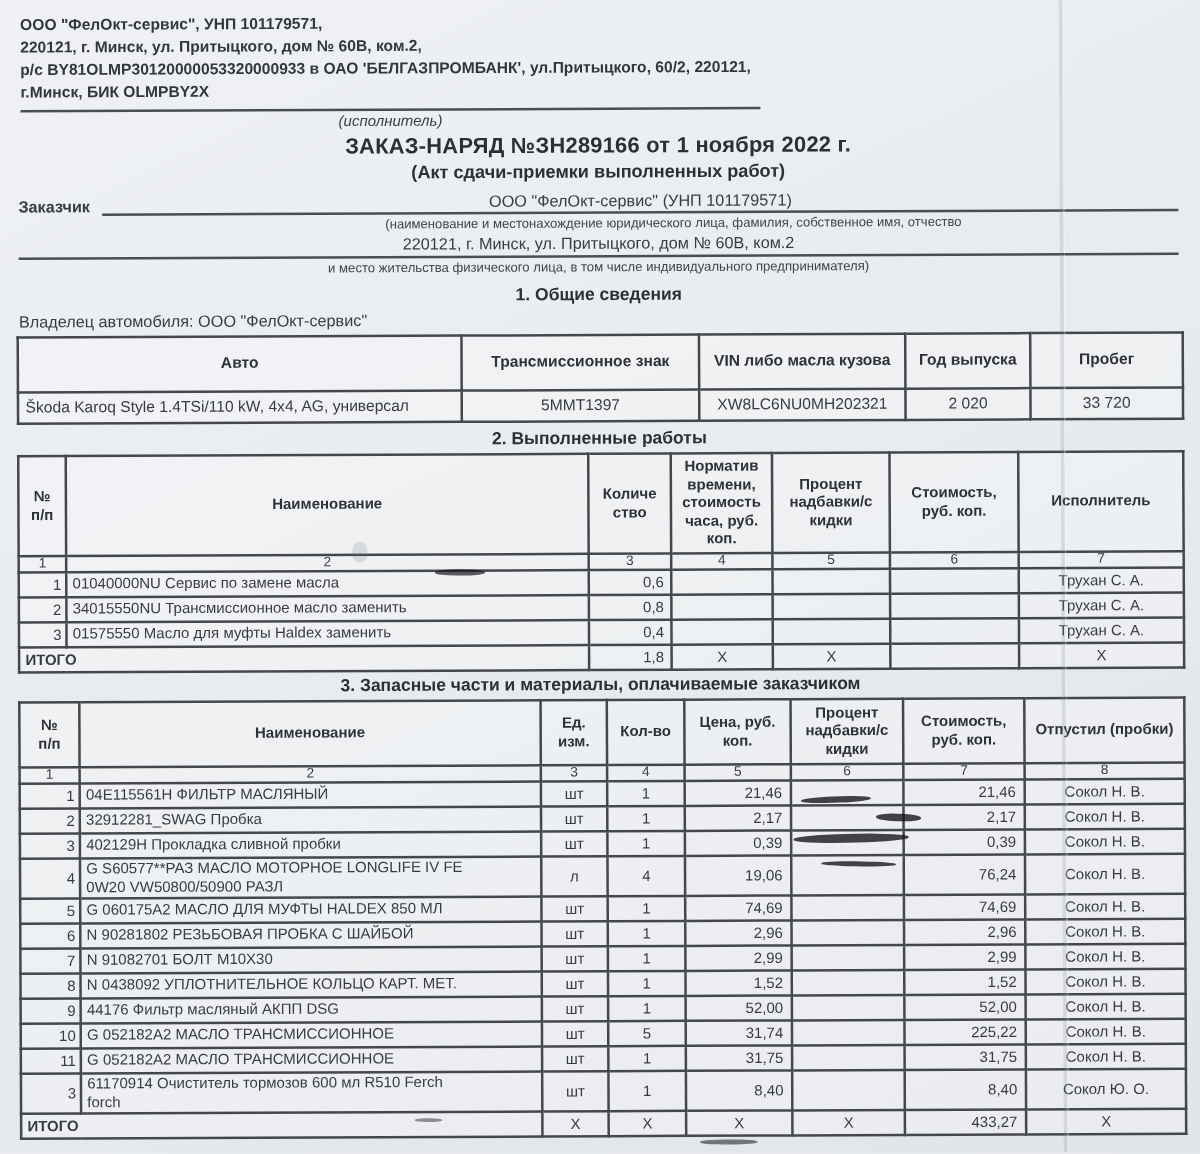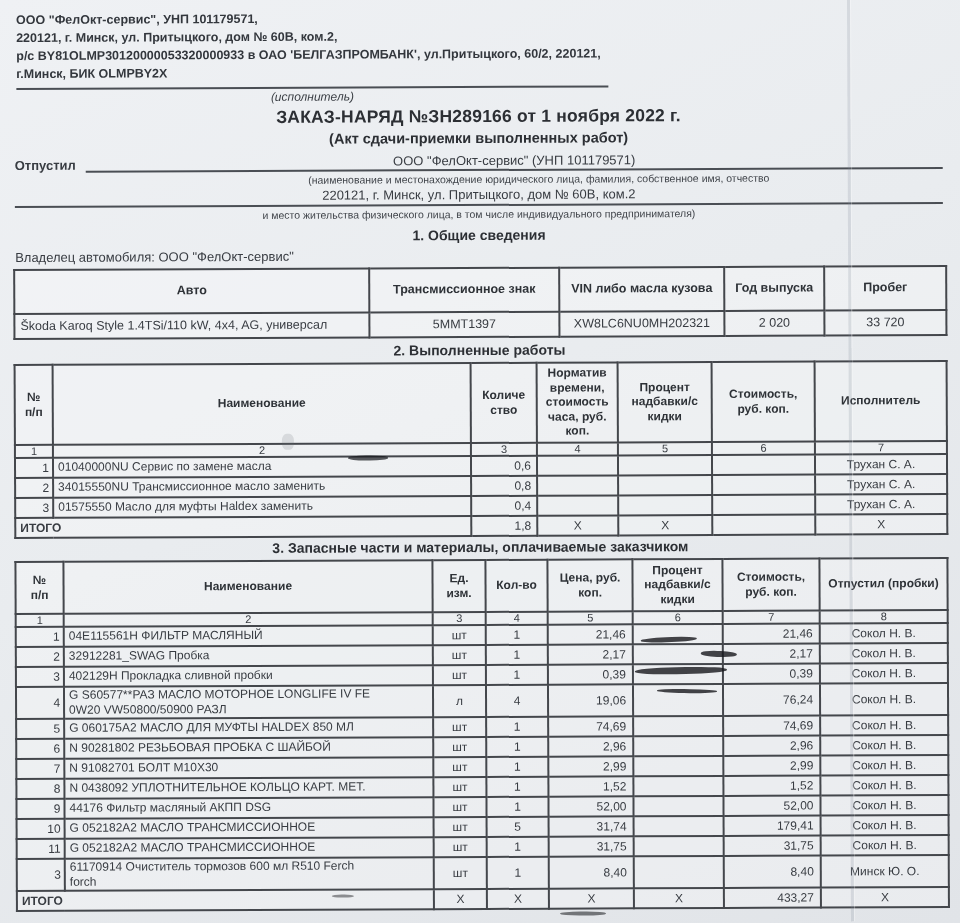--- a/index.html
+++ b/index.html
@@ -57,21 +57,21 @@
     <div>р/с BY81OLMP30120000053320000933 в ОАО 'БЕЛГАЗПРОМБАНК', ул.Притыцкого, 60/2, 220121,</div>
     <div>г.Минск, БИК OLMPBY2X</div>
   </div>
   <div class="lh-underline"></div>
   <div class="exec-note">(исполнитель)</div>
 
   <div class="title">ЗАКАЗ-НАРЯД №ЗН289166 от 1 ноября 2022 г.</div>
   <div class="subtitle">(Акт сдачи-приемки выполненных работ)</div>
 
   <div class="cust-row">
-    <span class="cust-label">Отпустил</span>
+    <span class="cust-label">Заказчик</span>
     <span class="cust-value">ООО "ФелОкт-сервис" (УНП 101179571)</span>
   </div>
   <div class="note note-ind">(наименование и местонахождение юридического лица, фамилия, собственное имя, отчество</div>
   <div class="address">220121, г. Минск, ул. Притыцкого,  дом № 60В, ком.2</div>
   <div class="note">и место жительства физического лица, в том числе индивидуального предпринимателя)</div>
 
   <div class="sec-title s1">1. Общие сведения</div>
   <div class="owner">Владелец автомобиля: ООО "ФелОкт-сервис"</div>
 
   <table id="t1">
@@ -313,21 +313,21 @@
           <td class="ar">52,00</td>
           <td class="ac">Сокол Н. В.</td>
         </tr>
         <tr>
           <td class="numc">10</td>
           <td class="name">G  052182A2 МАСЛО ТРАНСМИССИОННОЕ</td>
           <td class="ac">шт</td>
           <td class="ac">5</td>
           <td class="ar">31,74</td>
           <td class="ac"></td>
-          <td class="ar">179,41</td>
+          <td class="ar">225,22</td>
           <td class="ac">Сокол Н. В.</td>
         </tr>
         <tr>
           <td class="numc">11</td>
           <td class="name">G  052182A2 МАСЛО ТРАНСМИССИОННОЕ</td>
           <td class="ac">шт</td>
           <td class="ac">1</td>
           <td class="ar">31,75</td>
           <td class="ac"></td>
           <td class="ar">31,75</td>
@@ -335,21 +335,21 @@
         </tr>
         <tr>
           <td class="numc">3</td>
           <td class="name">61170914 Очиститель тормозов 600 мл R510 Ferch
 forch</td>
           <td class="ac">шт</td>
           <td class="ac">1</td>
           <td class="ar">8,40</td>
           <td class="ac"></td>
           <td class="ar">8,40</td>
-          <td class="ac">Минск Ю. О.</td>
+          <td class="ac">Сокол Ю. О.</td>
         </tr>
         <tr class="total">
           <td colspan="2" class="lab">ИТОГО</td>
           <td class="ac">X</td>
           <td class="ac">X</td>
           <td class="ac">X</td>
           <td class="ac">X</td>
           <td class="ar">433,27</td>
           <td class="ac">X</td>
         </tr>

